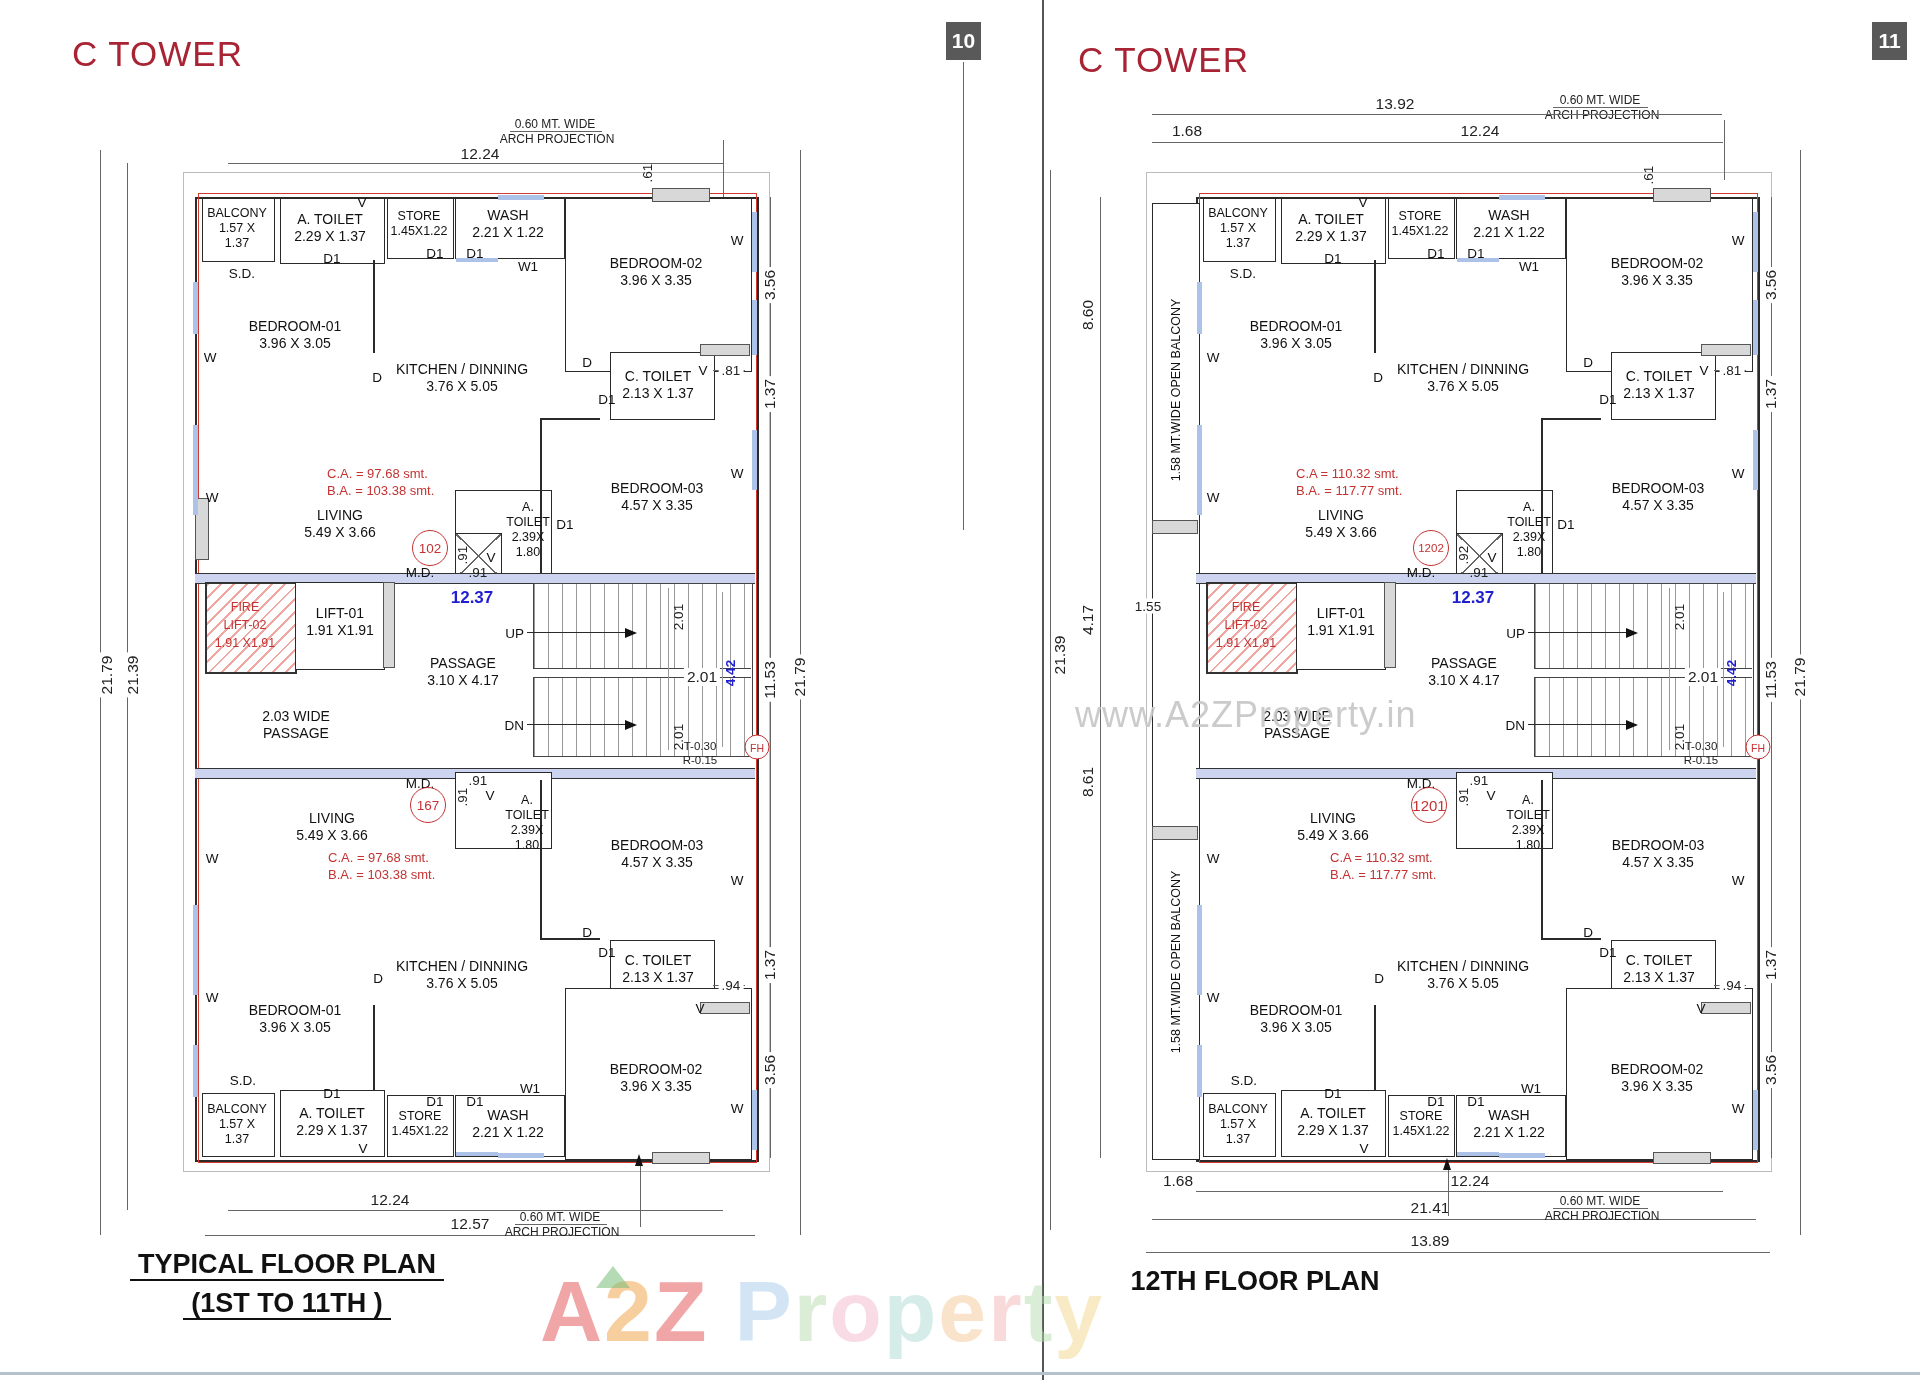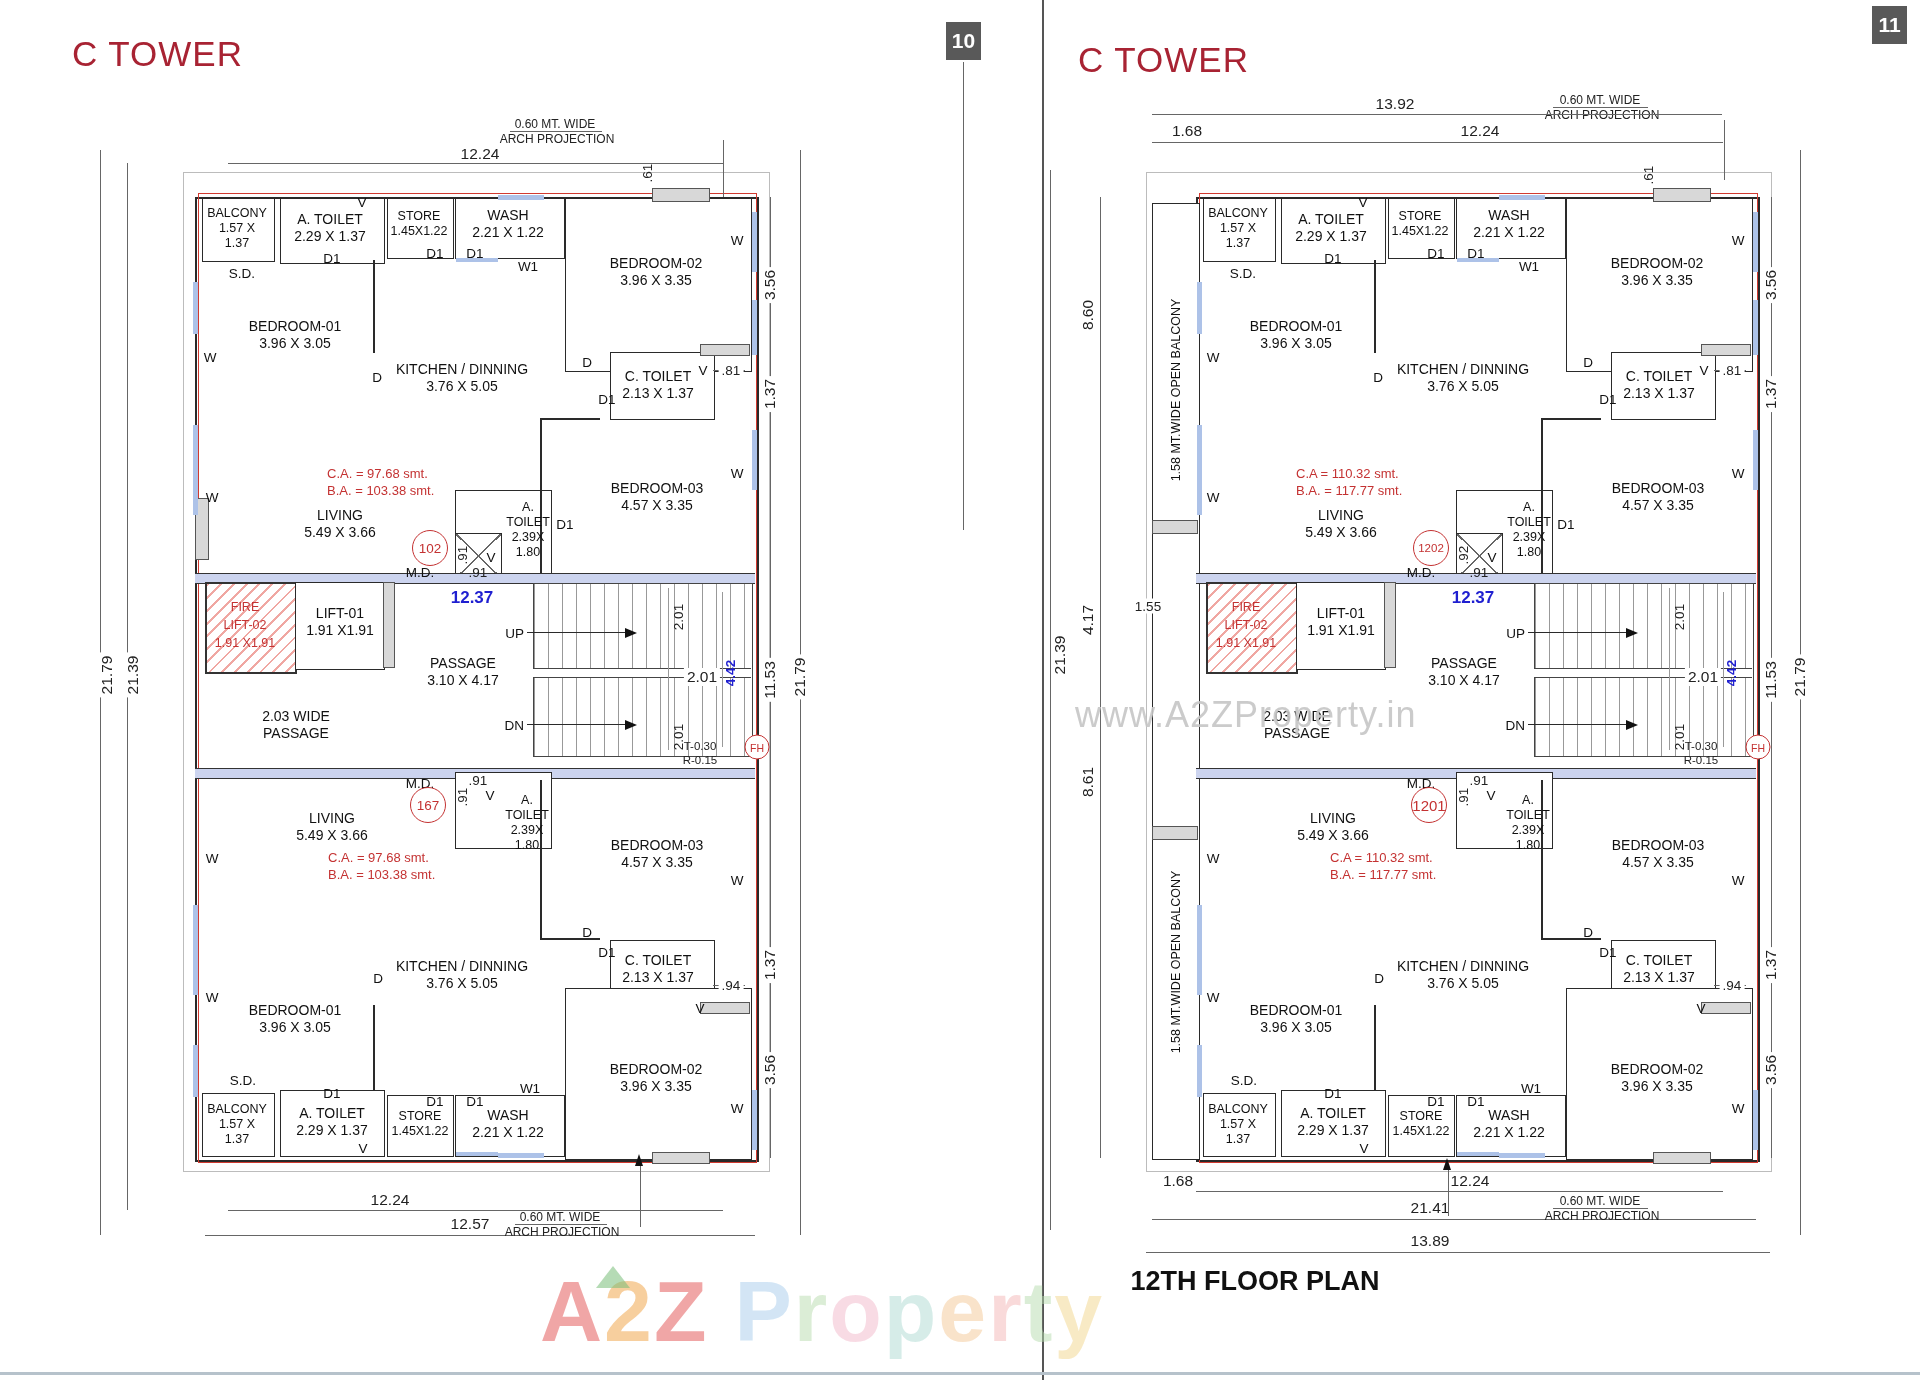--- a/index.html
+++ b/index.html
@@ -42,21 +42,21 @@
   .bottom-strip{position:absolute;background:#b6c2cb;}
 </style>
 </head>
 <body>
 
 <div id="page">
 
   <div class="tower" style="left:72px;top:34px">C TOWER</div>
   <div class="tower" style="left:1078px;top:40px">C TOWER</div>
   <div class="badge" style="left:946px;top:22px">10</div>
-  <div class="badge" style="left:1872px;top:6px">11</div>
+  <div class="badge" style="left:1872px;top:22px">11</div>
   <div class="divider" style="left:1042px;top:0;width:2px;height:1380px"></div>
   <div class="bottom-strip" style="left:0;top:1372px;width:1920px;height:3px"></div>
   <div class="dimline" style="left:963px;top:62px;width:1px;height:468px"></div>
 
   <div class="outline" style="left:183px;top:172px;width:585px;height:998px"></div>
   <div class="mainwall" style="left:195px;top:197px;width:560px;height:961px"></div>
   <div class="redline" style="left:198px;top:193px;width:557px;height:968px"></div>
 
   <div class="box" style="left:202px;top:198px;width:71px;height:62px"></div>
   <div class="box" style="left:280px;top:198px;width:103px;height:64px"></div>
@@ -219,20 +219,24 @@
   <div class="dimline" style="left:228px;top:1210px;width:495px;height:1px"></div>
   <div class="dim" style="left:390px;top:1200px">12.24</div>
   <div class="dimline" style="left:205px;top:1235px;width:550px;height:1px"></div>
   <div class="dim" style="left:470px;top:1224px">12.57</div>
   <div class="note" style="left:560px;top:1217px">0.60 MT. WIDE</div>
   <div class="dimline" style="left:515px;top:1224px;width:92px;height:1px"></div>
   <div class="note" style="left:562px;top:1232px">ARCH PROJECTION</div>
   <div class="dimline" style="left:640px;top:1165px;width:1px;height:62px"></div>
   <div class="arrow-up" style="left:635px;top:1154px"></div>
 
+  <div class="plan-title" style="left:287px;top:1245px">
+    <span style="border-bottom:2.5px solid #111;padding:0 8px">TYPICAL FLOOR PLAN</span><br>
+    <span style="border-bottom:2.5px solid #111;padding:0 8px">(1ST TO 11TH )</span>
+  </div>
 
   <div class="outline" style="left:1146px;top:172px;width:624px;height:998px"></div>
   <div class="mainwall" style="left:1196px;top:197px;width:560px;height:961px"></div>
   <div class="redline" style="left:1199px;top:193px;width:557px;height:968px"></div>
   <div class="box" style="left:1152px;top:203px;width:46px;height:955px"></div>
   <div class="grayfill" style="left:1152px;top:520px;width:46px;height:14px"></div>
   <div class="grayfill" style="left:1152px;top:826px;width:46px;height:14px"></div>
 
   <div class="box" style="left:1203px;top:198px;width:71px;height:62px"></div>
   <div class="box" style="left:1281px;top:198px;width:103px;height:64px"></div>

